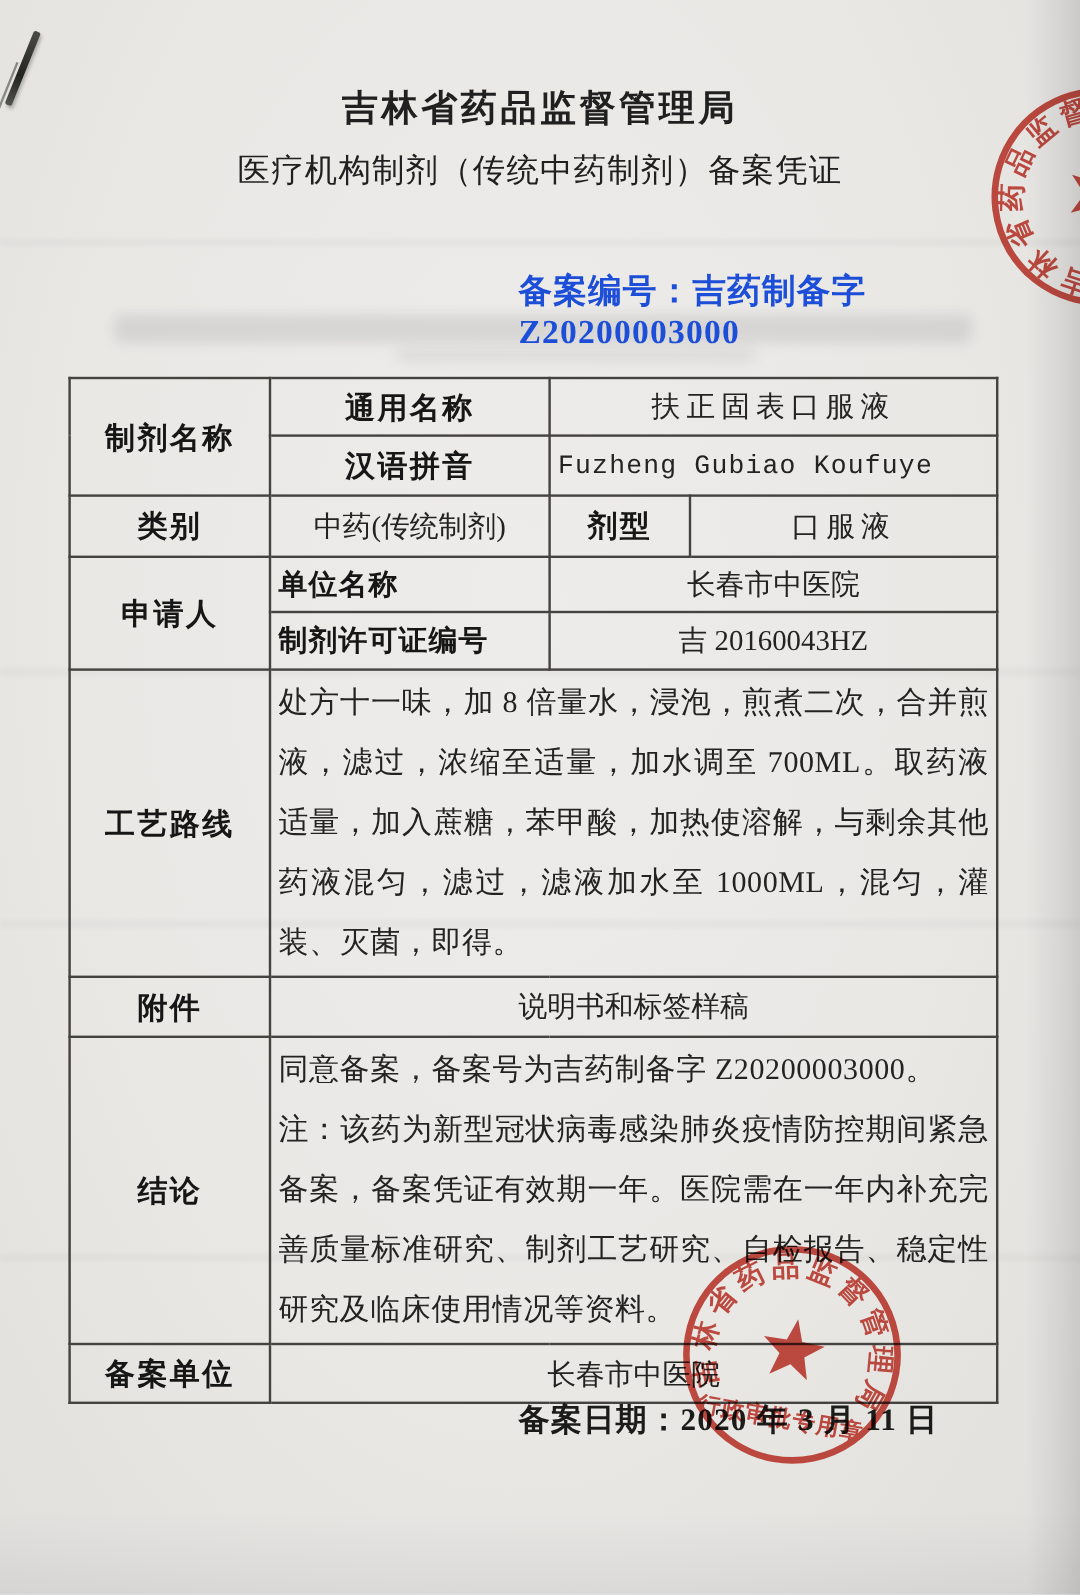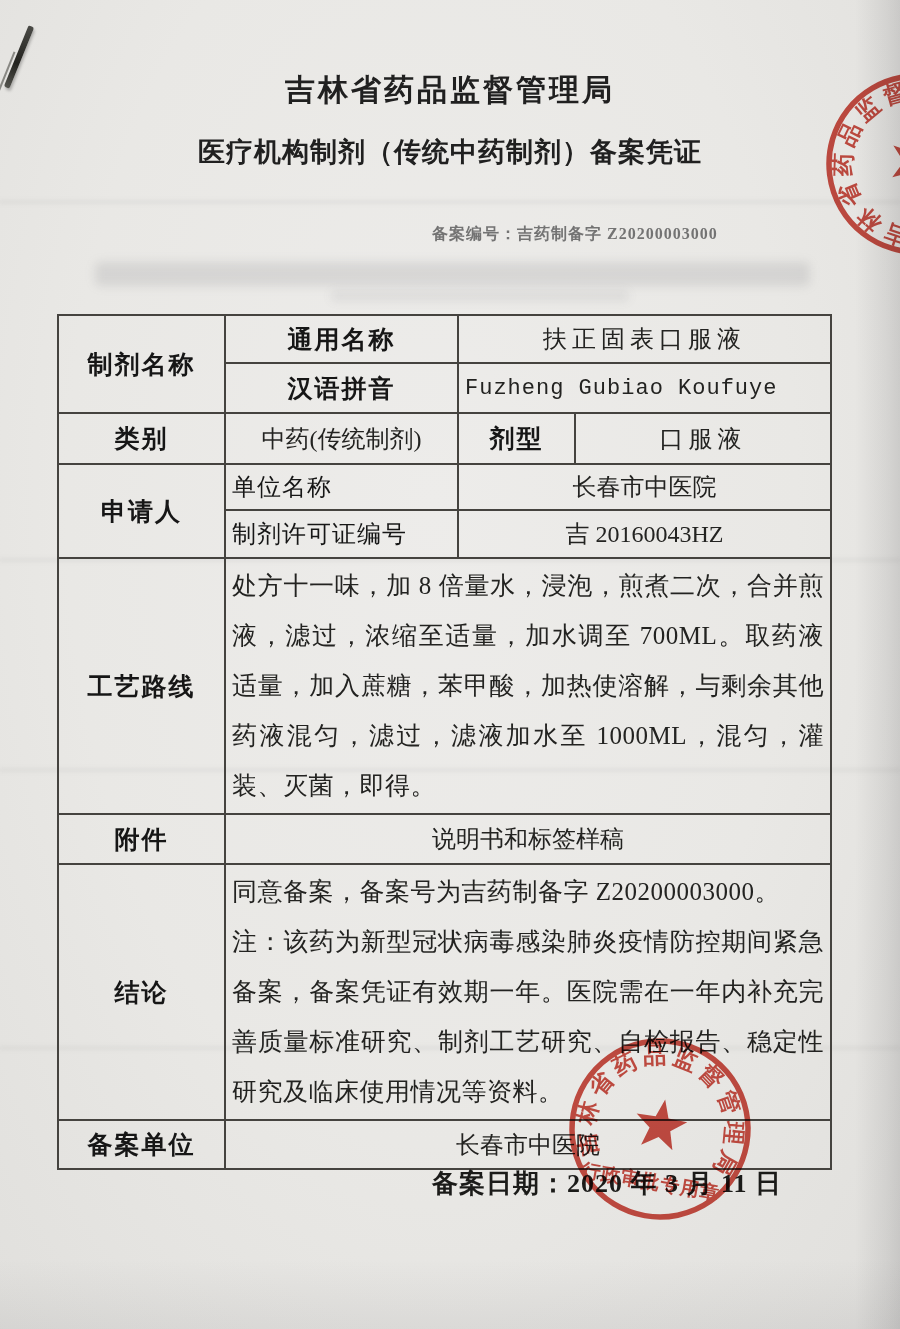--- a/index.html
+++ b/index.html
@@ -35,46 +35,46 @@
   .smudge.s1{left:95px;top:262px;width:715px;height:24px;}
   .smudge.s2{left:330px;top:290px;width:300px;height:12px;opacity:.7;}
 
   
   .title1{
     position:absolute;left:0;top:70px;width:100%;text-align:center;
     font-family:"Liberation Sans", sans-serif;font-weight:bold;
     font-size:30px;letter-spacing:3px;color:#202020;
   }
   .title2{
-    position:absolute;left:0;top:134px;width:100%;text-align:center;
-    font-family:"Liberation Sans", sans-serif;font-weight:bold;
+    position:absolute;left:0;top:124px;width:100%;text-align:center;
+    font-family:"Liberation Sans", sans-serif;font-weight:normal;
     font-size:27px;letter-spacing:1px;color:#202020;
   }
   .filing-no{
     position:absolute;left:432px;top:224px;
-    font-size:16px;font-weight:600;letter-spacing:1px;color:#737373;
+    font-size:28px;font-weight:600;letter-spacing:1px;color:#1d4ed8;
   }
 
   
   table.cert{
     position:absolute;left:57px;top:314px;width:773px;
     border-collapse:collapse;table-layout:fixed;
     background:transparent;
   }
   table.cert td{
     border:2px solid #45433f;
     padding:2px 6px;
     overflow:hidden;
   }
   td.lab{
     font-family:"Liberation Sans", sans-serif;font-weight:bold;
     font-size:25px;text-align:center;color:#161616;letter-spacing:2px;
   }
   td.lab-left{
-    font-family:"Liberation Sans", sans-serif;font-weight:normal;
+    font-family:"Liberation Sans", sans-serif;font-weight:bold;
     font-size:24px;text-align:left;color:#161616;letter-spacing:1px;padding-left:12px;
   }
   td.val-c{font-size:24px;text-align:center;color:#232321;}
   td.val-c.spaced{letter-spacing:5px;}
   td.val-l{font-size:24px;text-align:center;color:#232321;padding-left:18px;}
   td.val-pinyin{
     font-family:"Liberation Mono", monospace;font-size:22px;text-align:left;color:#232321;letter-spacing:1px;
   }
   td.para{vertical-align:top;padding:6px 14px;}
   td.para p{

